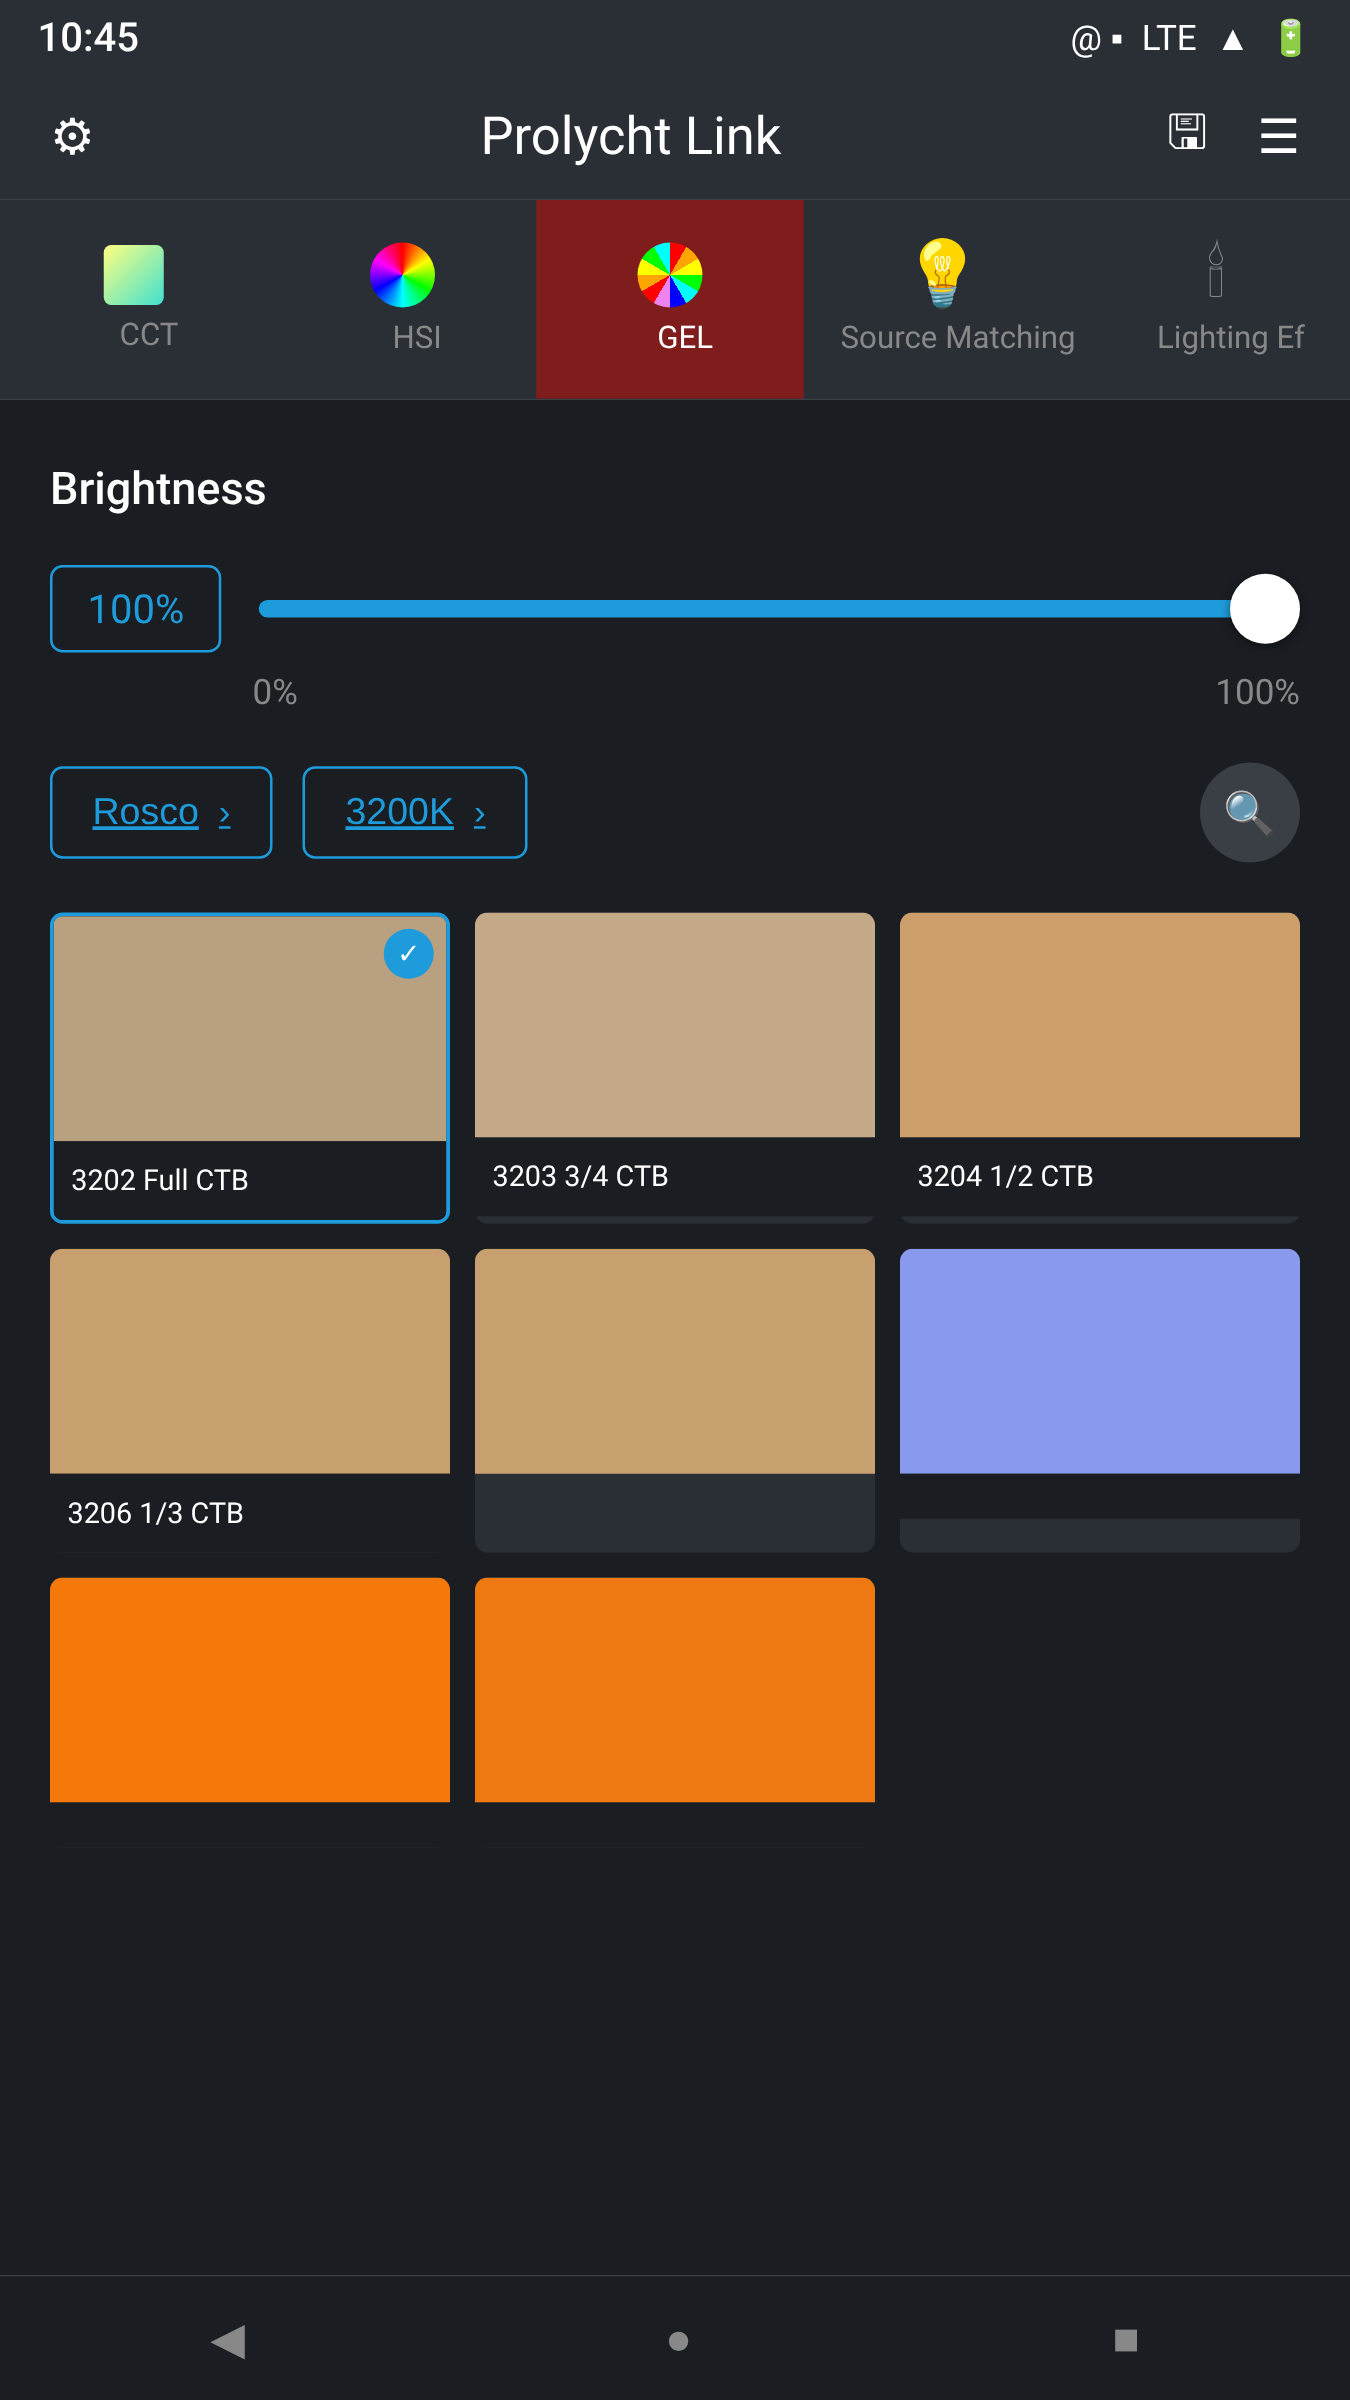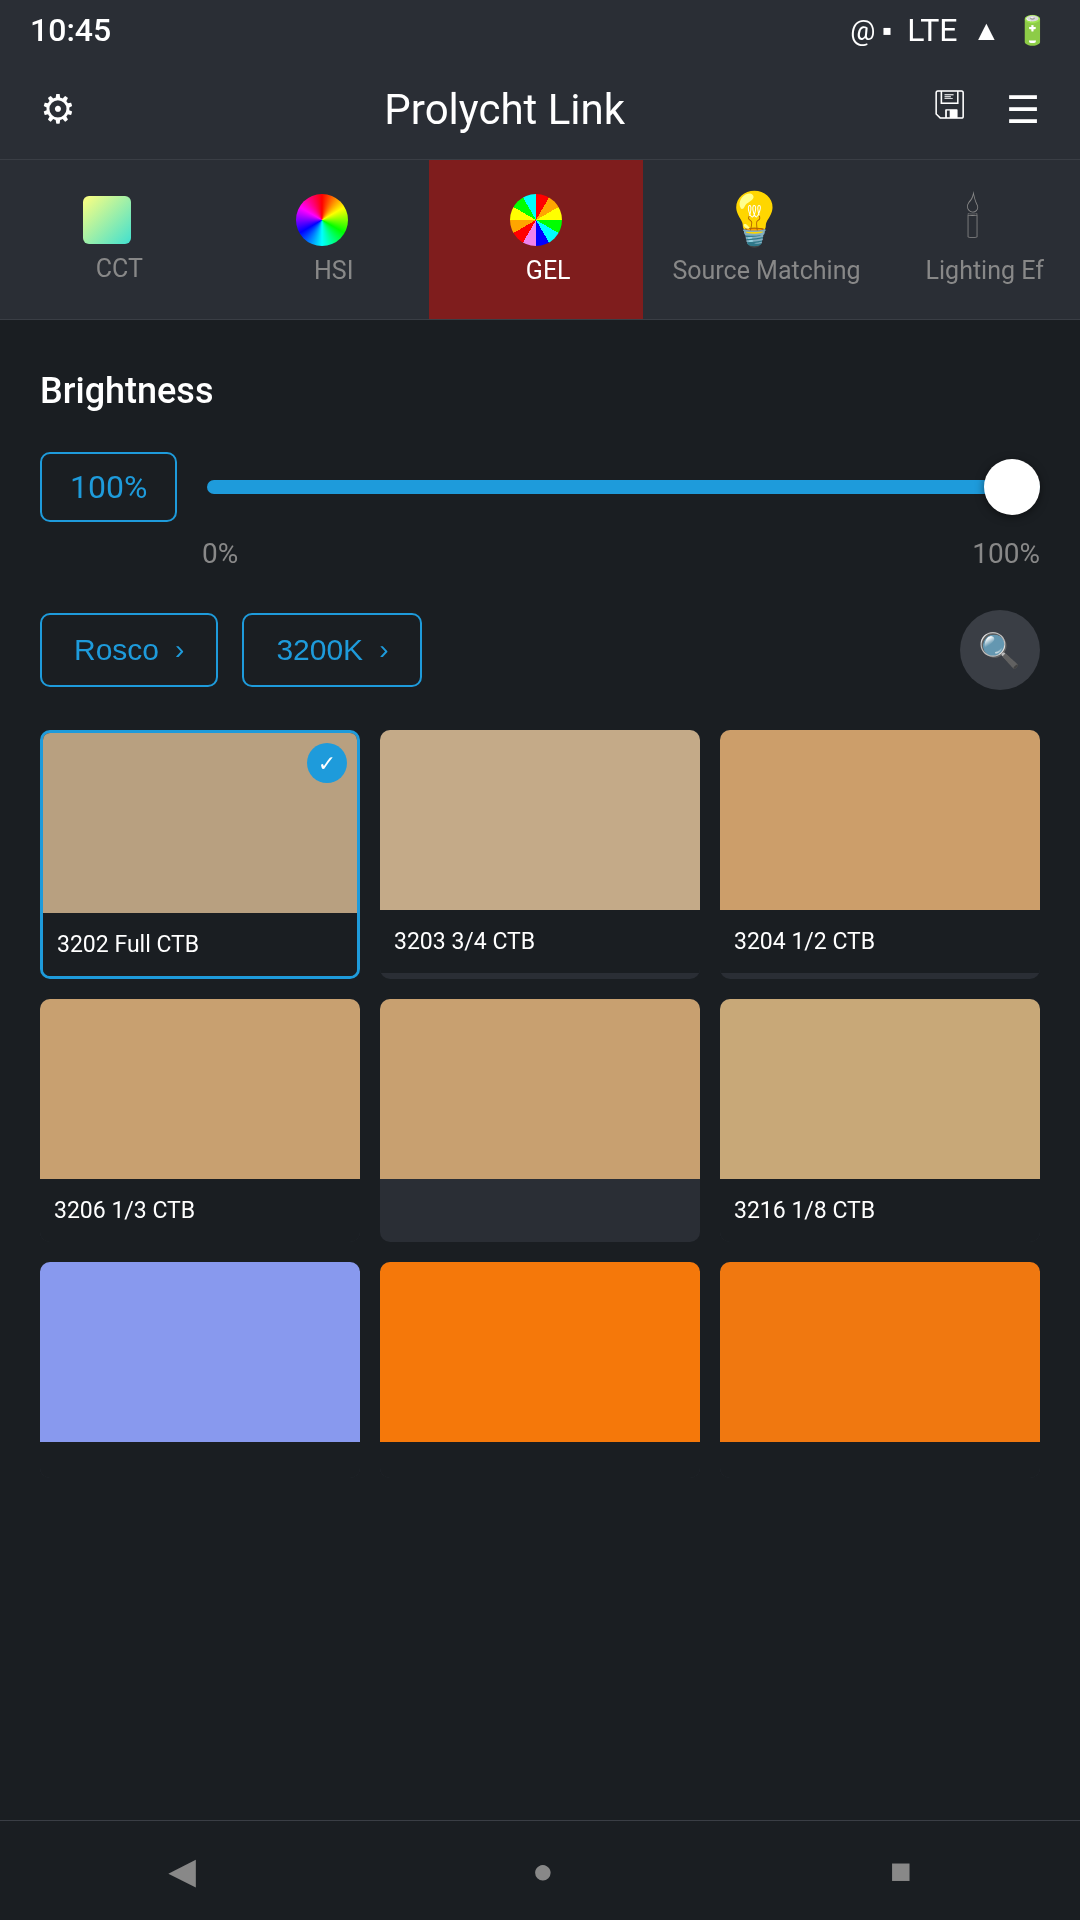--- a/index.html
+++ b/index.html
@@ -176,20 +176,21 @@
       border: 2px solid #1e9bdb;
       border-radius: 10px;
       padding: 18px 32px;
       font-size: 30px;
       color: #1e9bdb;
       display: flex;
       align-items: center;
       gap: 16px;
       cursor: pointer;
       background: transparent;
+      text-decoration: underline;
     }
     .filter-chevron {
       font-size: 28px;
     }
     .search-btn {
       margin-left: auto;
       width: 80px;
       height: 80px;
       background: #3a3e45;
       border-radius: 50%;
@@ -326,21 +327,21 @@
     
     .bottom-spacer { height: 110px; }
   </style>
 </head>
 <body>
 
 <div class="status-bar">
   <div class="status-left">10:45</div>
   <div class="status-right">
     <span style="font-size:28px;">@ ▪</span>
-    <span style="font-size:32px;">LTE</span>
+    <span style="font-size:28px;">LTE</span>
     <span style="font-size:28px;">▲</span>
     <span style="font-size:28px;">🔋</span>
   </div>
 </div>
 
 <div class="top-bar">
   <div class="icon-btn settings-icon">
     <span>⚙</span>
   </div>
   <div class="top-bar-title">Prolycht Link</div>
@@ -431,24 +432,20 @@
       <div class="gel-name">3204 1/2 CTB</div>
     </div>
 
     <div class="gel-card">
       <div class="gel-color color-3206"></div>
       <div class="gel-name">3206 1/3 CTB</div>
     </div>
     <div class="gel-card">
       <div class="gel-color color-3208"></div>
     </div>
-    <div class="gel-card">
-      <div class="gel-color color-3216"></div>
-      <div class="gel-name">3216 1/8 CTB</div>
-    </div>
 
     <div class="gel-card">
       <div class="gel-color color-row3-1"></div>
       <div class="gel-name"></div>
     </div>
     <div class="gel-card">
       <div class="gel-color color-row3-2"></div>
       <div class="gel-name"></div>
     </div>
     <div class="gel-card">

